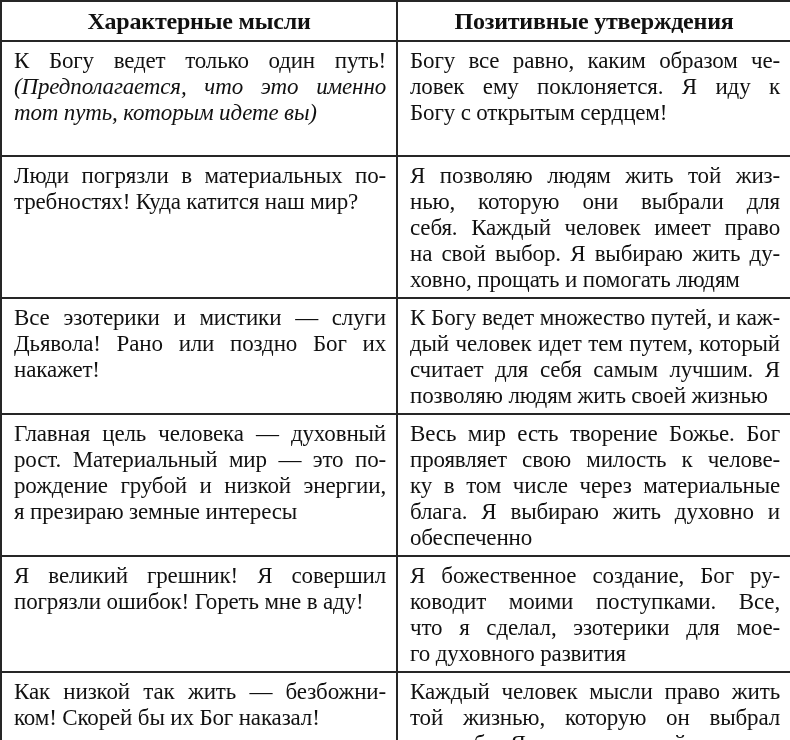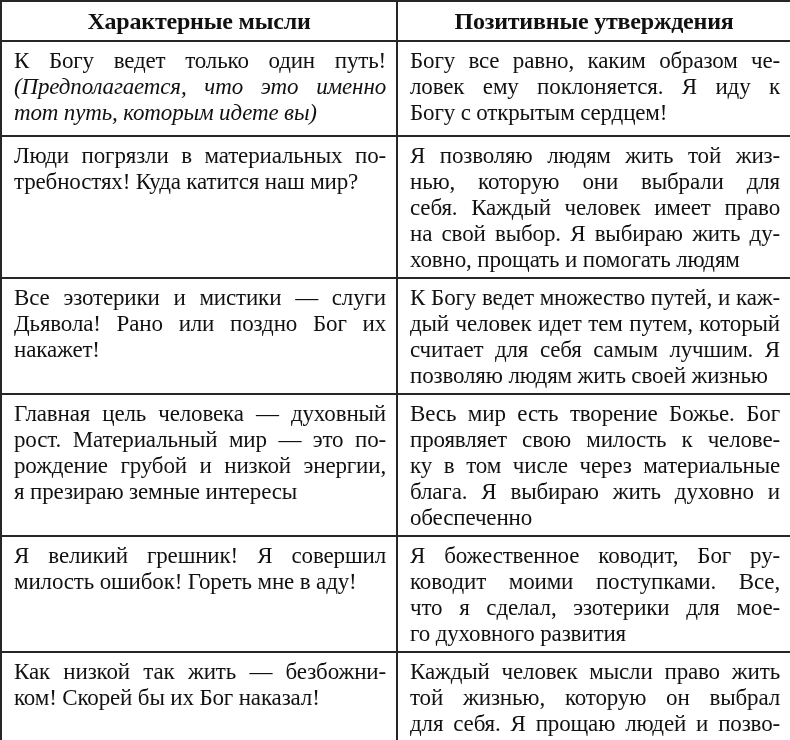--- a/index.html
+++ b/index.html
@@ -43,21 +43,21 @@
     padding: 4px 12px;
     letter-spacing: -0.2px;
   }
   .doc-table td {
     font-size: 23px;
     line-height: 26px;
     padding: 6px 10px 4px 12px;
     letter-spacing: -0.15px;
   }
   
-  tr.r1 td { height: 95px;  }
+  tr.r1 td { height: 115px;  }
   tr.r2 td { height: 134px; }
   tr.r3 td { height: 116px; border-radius: 14px; }
   tr.r4 td { height: 125px; }
   tr.r5 td { height: 114px; margin-top: 40px; }
   tr.r6 td { height: 112px; }
   
   .ln {
     text-align: justify;
     text-align-last: justify;
     white-space: normal;
@@ -132,24 +132,24 @@
           <div class="ln">Весь мир есть творение Божье. Бог</div>
           <div class="ln">проявляет свою милость к челове-</div>
           <div class="ln">ку в том числе через материальные</div>
           <div class="ln">блага. Я выбираю жить духовно и</div>
           <div class="ln ln-last">обеспеченно</div>
         </td>
     </tr>
     <tr class="r5">
       <td>
           <div class="ln">Я великий грешник! Я совершил</div>
-          <div class="ln ln-last">милость ошибок! Гореть мне в аду!</div>
+          <div class="ln ln-last">погрязли ошибок! Гореть мне в аду!</div>
         </td>
       <td>
-          <div class="ln">Я божественное ководит, Бог ру-</div>
+          <div class="ln">Я божественное создание, Бог ру-</div>
           <div class="ln">ководит моими поступками. Все,</div>
           <div class="ln">что я сделал, эзотерики для мое-</div>
           <div class="ln ln-last">го духовного развития</div>
         </td>
     </tr>
     <tr class="r6">
       <td>
           <div class="ln">Как низкой так жить — безбожни-</div>
           <div class="ln ln-last">ком! Скорей бы их Бог наказал!</div>
         </td>

